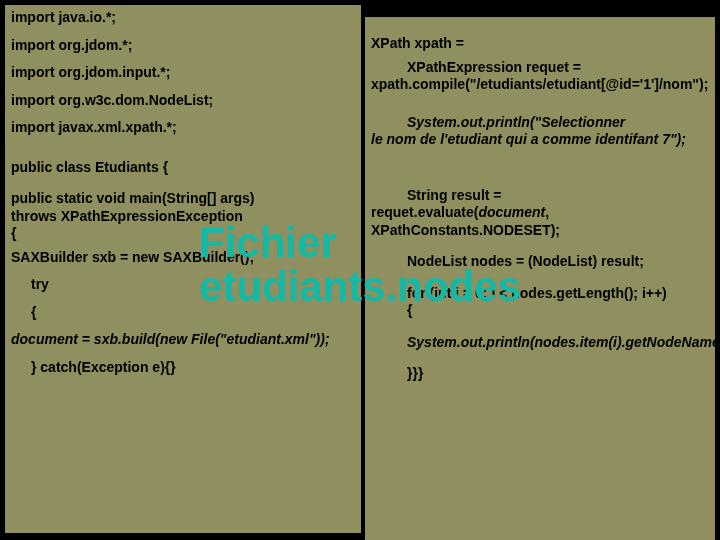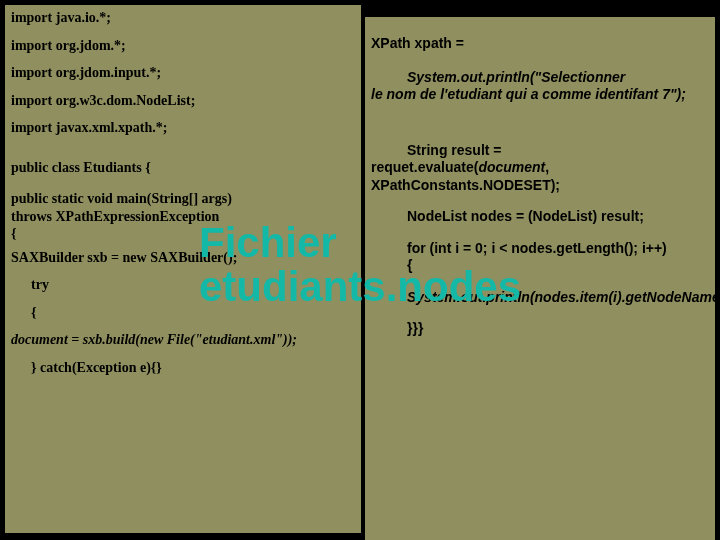--- a/index.html
+++ b/index.html
@@ -25,21 +25,20 @@
     color: #000;
     font-size: 14px;
     line-height: 1.25;
     padding: 4px 6px;
   }
   .col-left {
     left: 4px;
     top: 4px;
     width: 358px;
     height: 530px;
-    font-family: Liberation Serif, serif;
   }
   .col-right {
     left: 364px;
     top: 16px;
     width: 352px;
     height: 530px;
   }
   .para {
     margin: 0 0 10px 0;
     font-weight: bold;
@@ -87,20 +86,24 @@
     <p class="para"><span class="ind1">try</span></p>
     <p class="para"><span class="ind1">{</span></p>
     <p class="para ital">document = sxb.build(new File("etudiant.xml"));</p>
     <p class="para"><span class="ind1">} catch(Exception e){}</span></p>
   </div>
 
   <div class="col col-right">
     <p class="blk gap-sm">
       <span> XPath xpath = </span><br>
     </p>
+    <p class="para">
+      <span class="ind2">XPathExpression requet = </span><br>
+      <span>xpath.compile("/etudiants/etudiant[@id='1']/nom");</span>
+    </p>
     <div style="height:10px"></div>
     <p class="para">
       <span class="ind2 ital">System.out.println("Selectionner </span><br>
       <span class="ital">le nom de l'etudiant qui a comme identifant 7");</span>
     </p>
     <div style="height:14px"></div>
     <p class="blk gap-sm">
       <span class="ind2">String result = </span><br>
       <span>requet.evaluate(</span><span class="ital">document</span><span>, XPathConstants.NODESET);</span>
     </p>

